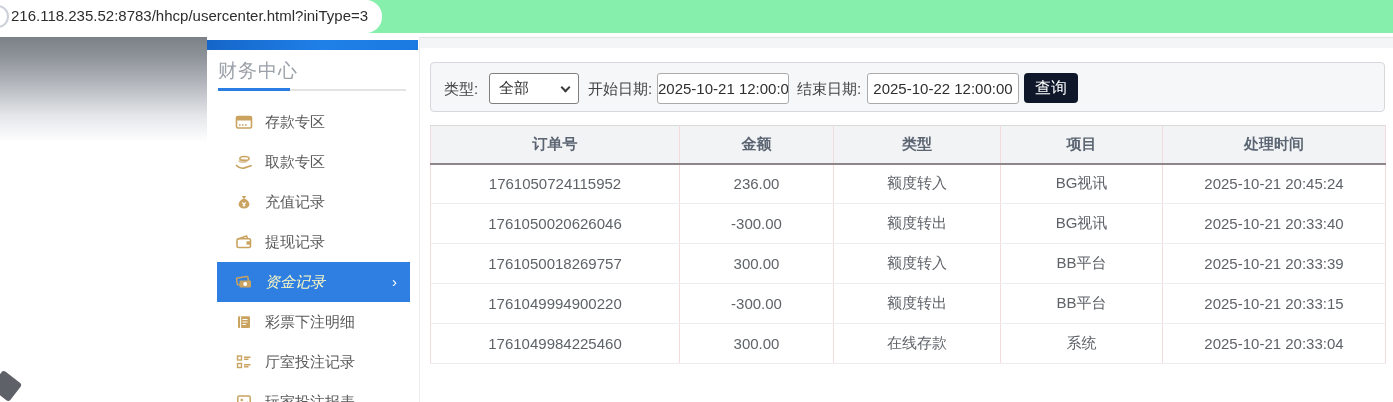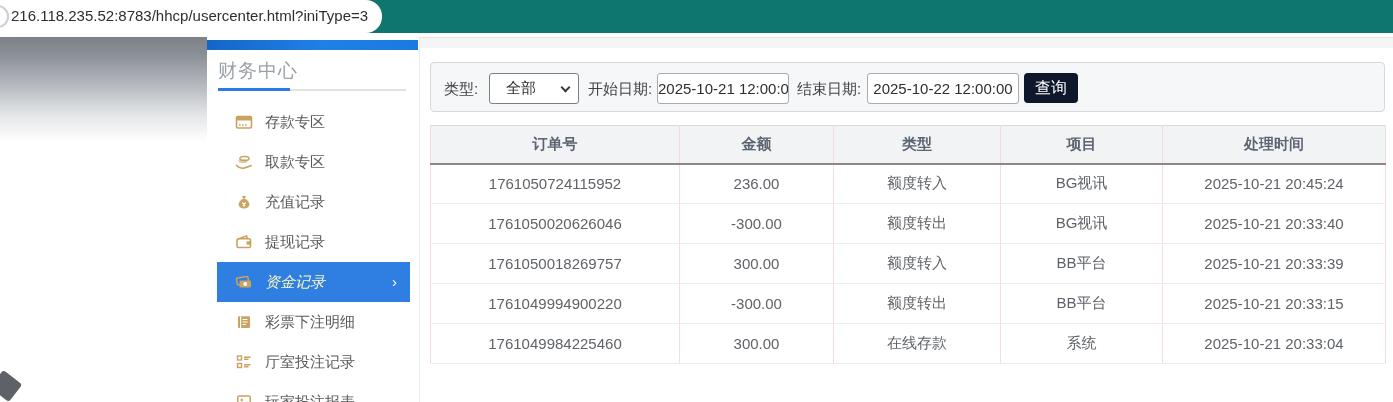--- a/index.html
+++ b/index.html
@@ -1,20 +1,20 @@
 <!DOCTYPE html>
 <html><head>
 <meta charset="utf-8">
 <style>
   * { margin:0; padding:0; box-sizing:border-box; }
   html,body { width:1393px; height:402px; overflow:hidden; }
   body { font-family:"Liberation Sans","DejaVu Sans",sans-serif; background:#fff; position:relative; }
 
   
-  .browser-bar { position:absolute; left:0; top:0; width:1393px; height:33px; background:#0f766e; }
+  .browser-bar { position:absolute; left:0; top:0; width:1393px; height:33px; background:#86efac; }
   .url-field { position:absolute; left:0; top:0; width:382px; height:33px; background:#ffffff;
                border-radius:0 16px 16px 0; display:flex; align-items:center; }
   .url-icon { position:absolute; left:-14px; top:5px; width:23px; height:23px; border-radius:50%;
               background:#fff; border:2px solid #ccd0d9; }
   .url-text { position:absolute; left:11px; top:7px; font-size:15px; color:#2d2d2d; white-space:nowrap; }
   .bar-underline { position:absolute; left:0; top:33px; width:1393px; height:4px; background:#ffffff; }
 
   
   .top-gray-strip { position:absolute; left:418px; top:37px; width:975px; height:11px;
                     background:#f4f5f6; border-top:1px solid #e3e4e6; }
@@ -40,21 +40,21 @@
   .side-item.selected { background:#2e7fe1; }
   .side-item.selected .lbl { color:#fef9c3;font-style:italic; }
   .side-item .chev { position:absolute; right:13px; top:12px; color:#ffffff; font-size:15px; line-height:16px; }
 
   
   .filter-box { position:absolute; left:430px; top:62px; width:955px; height:50px;
                 background:#f6f7f9; border:1px solid #d6d8db; border-radius:4px; }
   .f-label { position:absolute; top:17px; font-size:15px; color:#424242; white-space:nowrap;text-align:center; }
   .fake-select { position:absolute; left:58px; top:10px; width:90px; height:31px; background:#fff;
                  border:1px solid #7f7f7f; border-radius:3px; font-size:15px; color:#2f2f2f;
-                 display:flex; align-items:center; padding-left:16px; cursor:pointer; }
+                 display:flex; align-items:center; padding-left:9px; cursor:pointer; }
   .fake-select .sel-chev { position:absolute; right:9px; top:10px; width:7px; height:7px;
                  border-right:2px solid #3b3b3b; border-bottom:2px solid #3b3b3b; transform:rotate(45deg); }
   .date-input { position:absolute; top:10px; height:31px; background:#fff; border:1px solid #ababab;
                 border-radius:3px; font-size:15px; color:#2f2f2f; text-align:center;
                 font-family:"Liberation Sans","DejaVu Sans",sans-serif; }
   .btn-search { position:absolute; left:593px; top:10px; width:54px; height:30px; background:#0f172a;
                 color:#fff; font-size:16px; border:none; border-radius:4px; cursor:pointer; }
 
   
   .records-table { position:absolute; left:430px; top:125px; width:955px; border-collapse:collapse;

